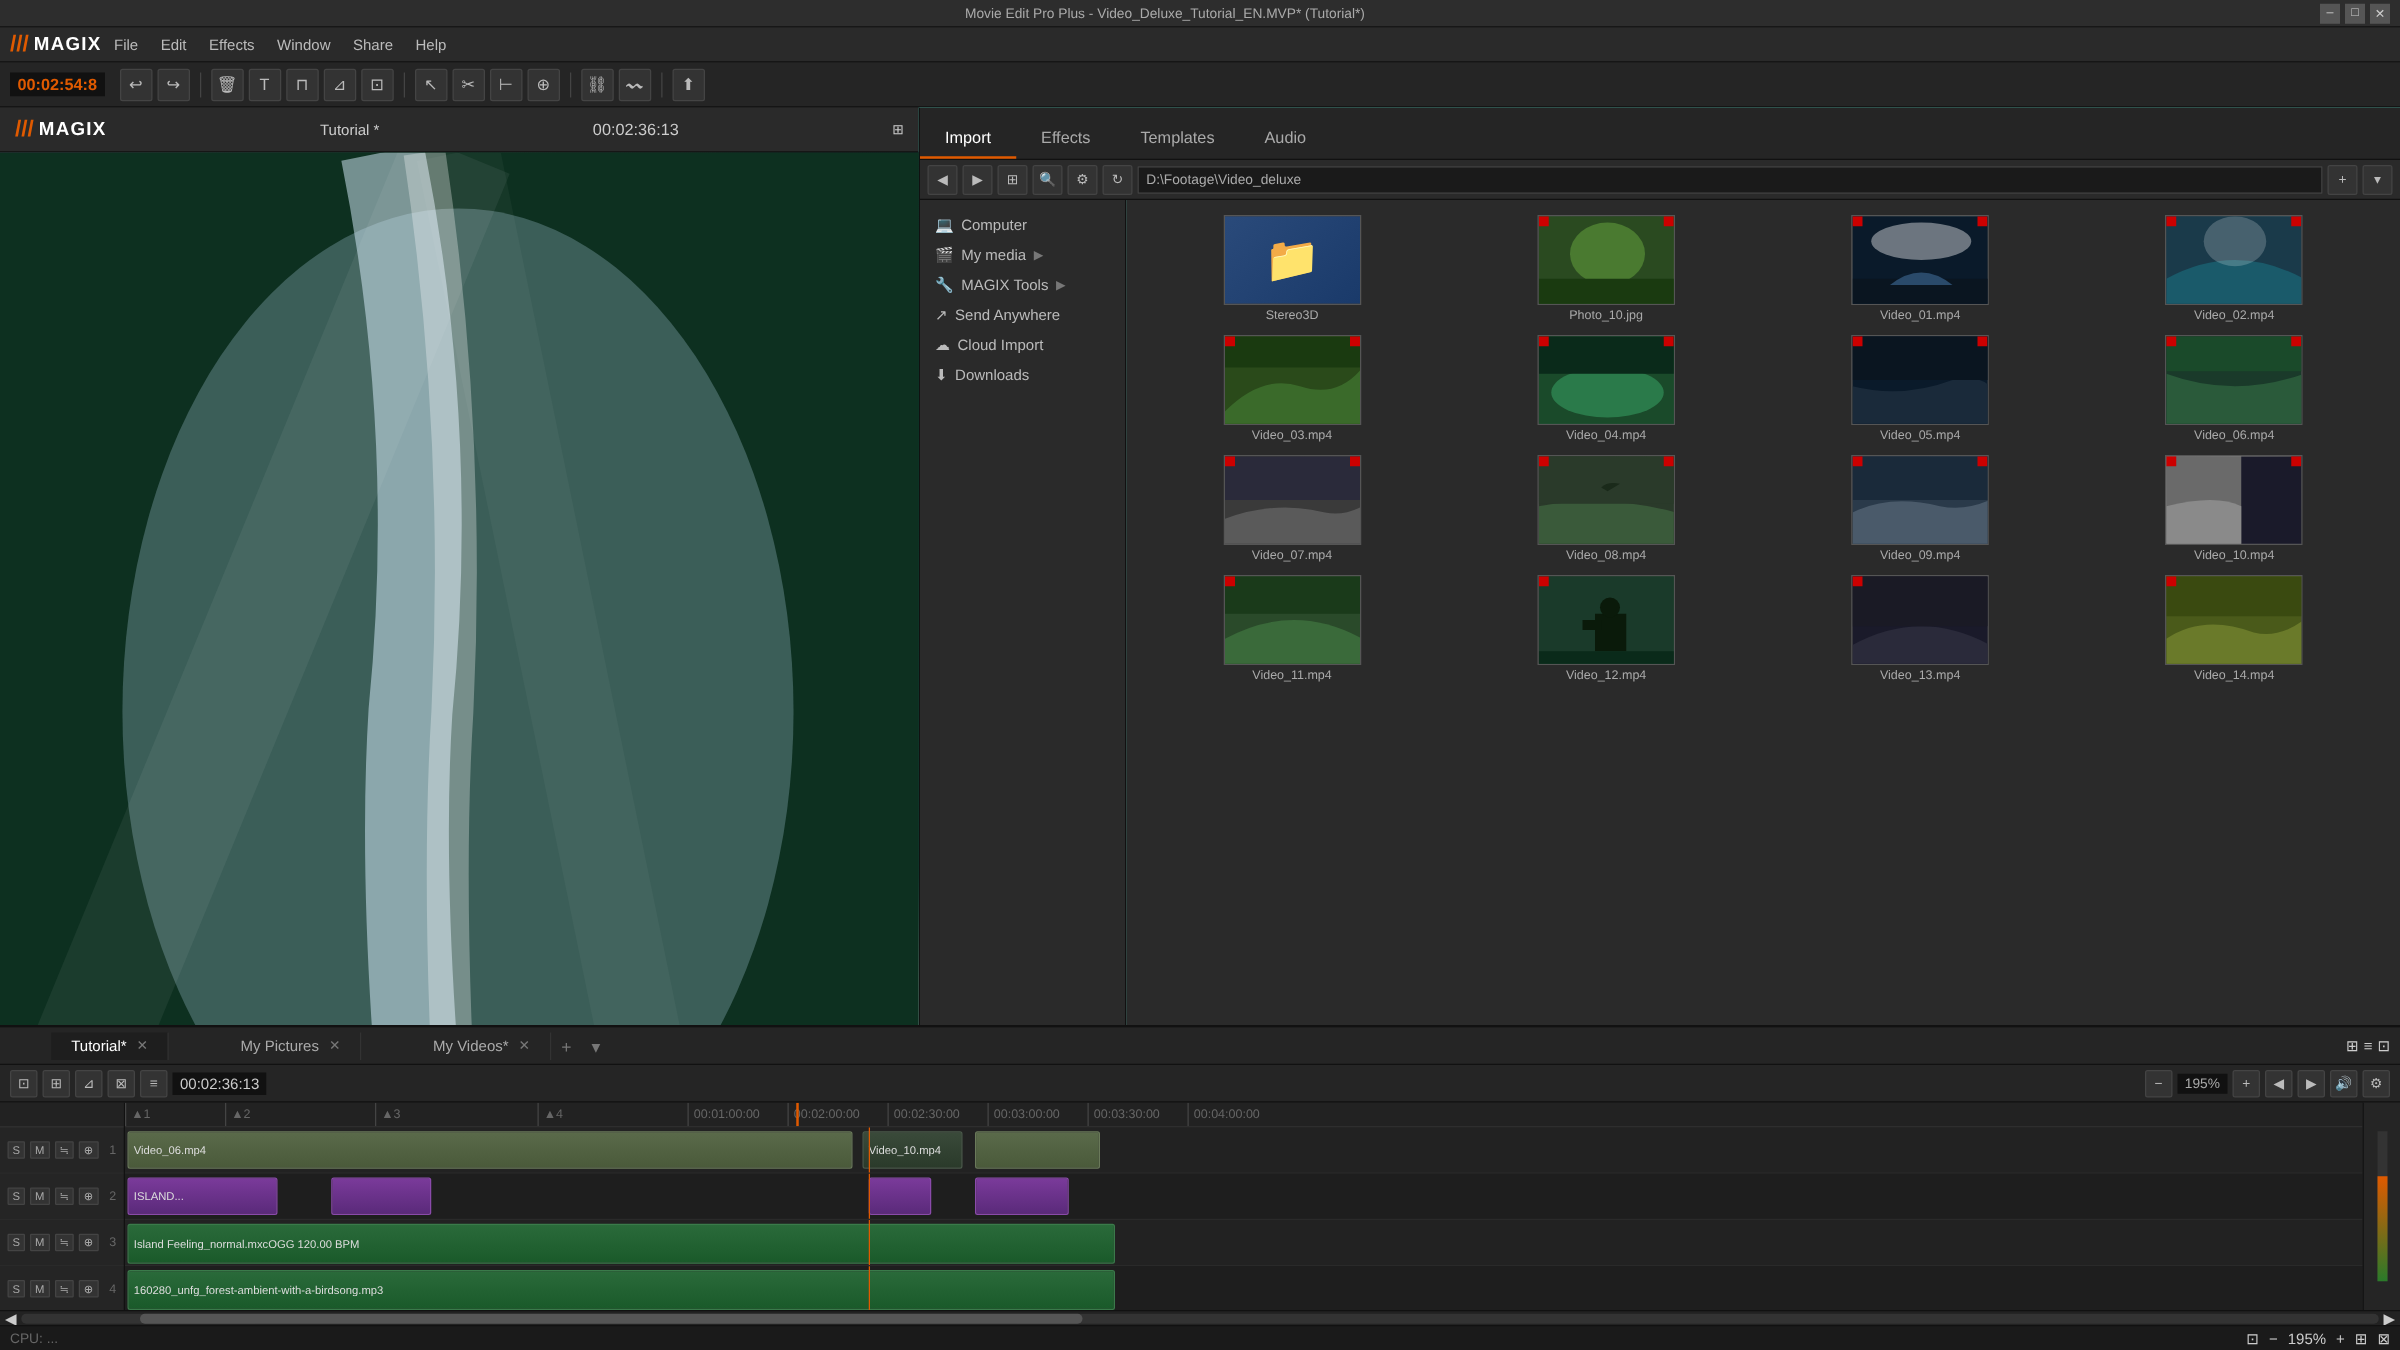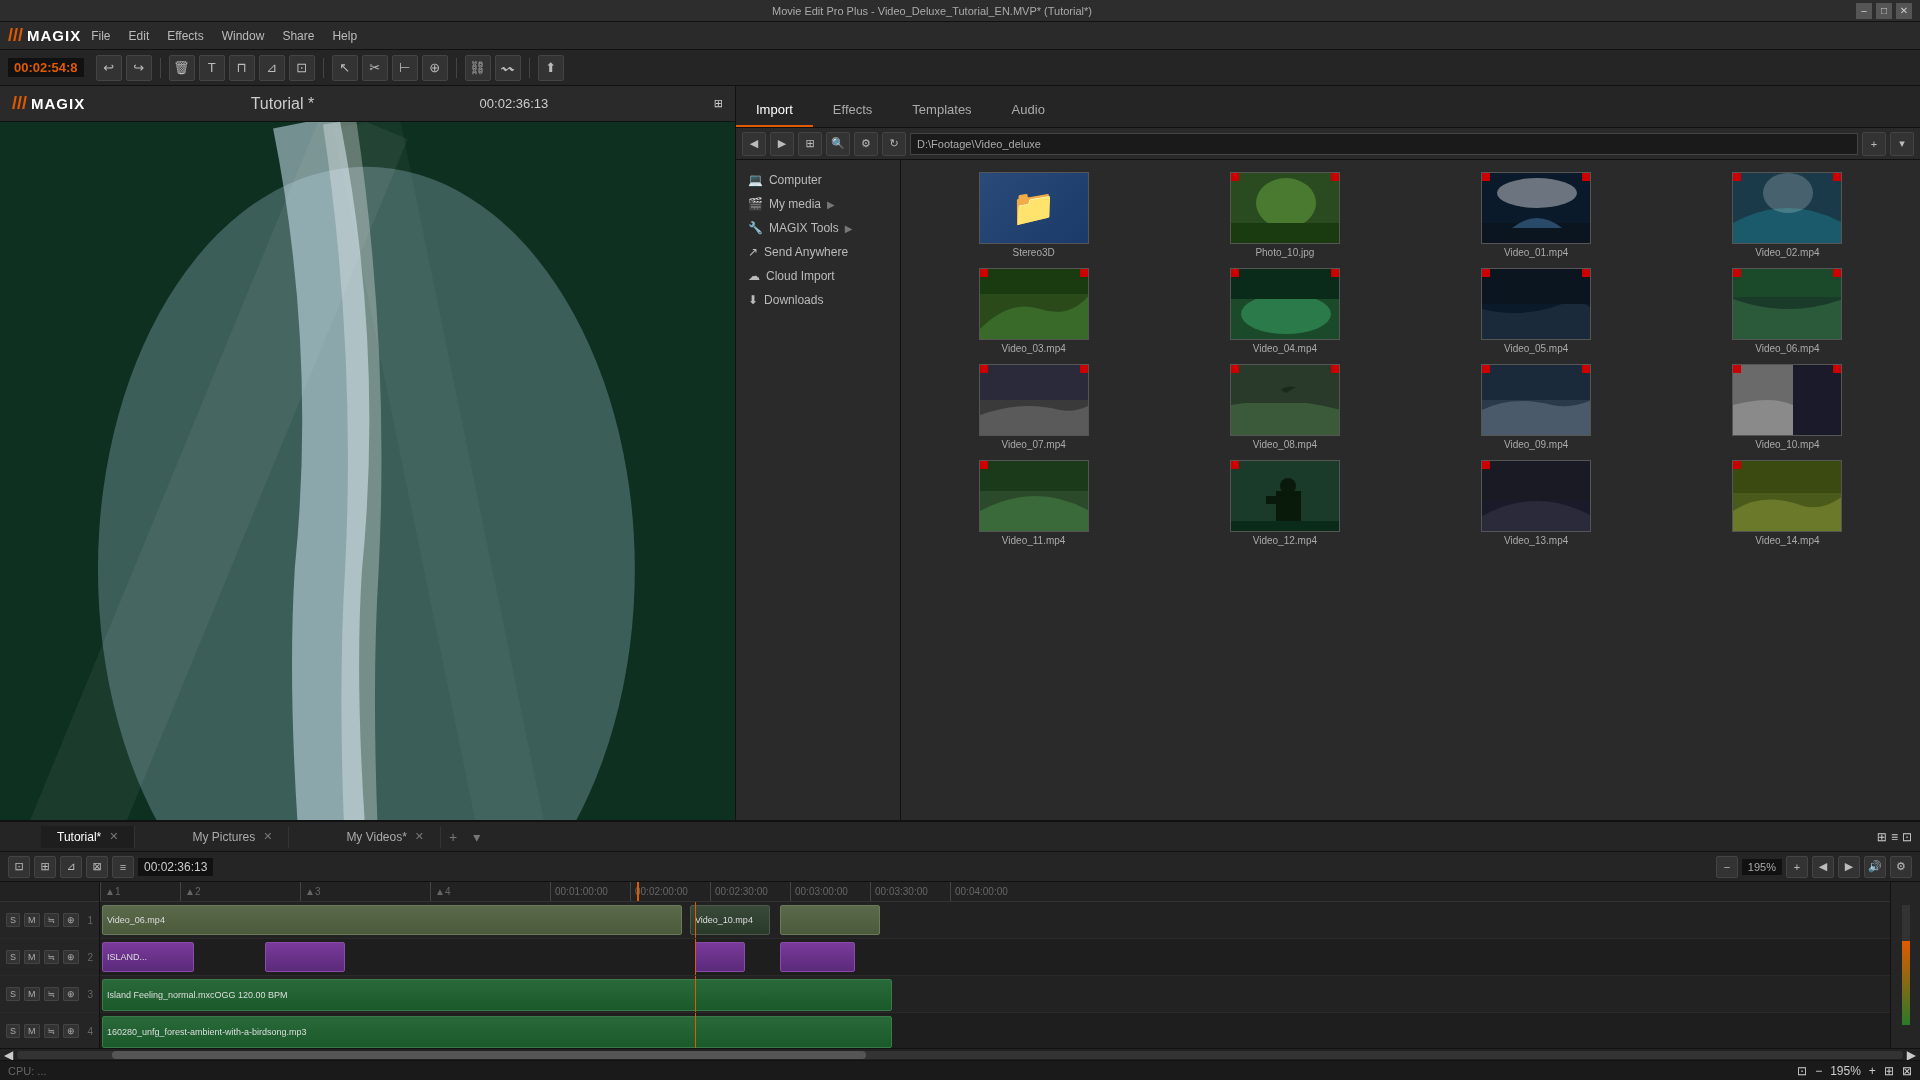--- a/index.html
+++ b/index.html
@@ -35,21 +35,21 @@
 
     
     #preview-panel { width: 735px; display: flex; flex-direction: column; background: #1a1a1a; flex-shrink: 0; }
 
     
     #preview-header {
       height: 36px; background: #2a2a2a; display: flex; align-items: center;
       padding: 0 12px; border-bottom: 1px solid #111; justify-content: space-between;
     }
     #preview-header .header-left { display: flex; align-items: center; gap: 8px; }
-    #preview-header .tab-name { color: #ccc; font-size: 16px; }
+    #preview-header .tab-name { color: #ccc; font-size: 12px; }
     #preview-header .time-right { color: #ccc; font-size: 13px; }
 
     
     #video-preview { flex: 1; background: #0a0a0a; position: relative; overflow: hidden; }
     #video-preview .waterfall-scene {
       width: 100%; height: 100%;
       background: linear-gradient(135deg, #1a3a4a 0%, #0d4a3a 20%, #0a3530 40%, #0c4a4a 60%, #1a5560 80%, #e8f0f8 85%, #c0d8f0 90%, #a0c0e0 100%);
       position: relative;
     }
     #video-preview .waterfall-overlay {
@@ -709,21 +709,21 @@
         <div class="track-clip clip-video-dark" style="left:590px;width:80px;">
           <span class="clip-label">Video_10.mp4</span>
         </div>
         <div class="track-clip clip-video" style="left:680px;width:100px;">
           <span class="clip-label"></span>
         </div>
         <div class="playhead-line" style="left:595px;"></div>
       </div>
 
       <div class="track-row" style="background:#1e1e1e;">
-        <div class="track-clip clip-purple" style="left:2px;width:92px;">
+        <div class="track-clip clip-purple" style="left:2px;width:120px;">
           <span class="clip-label">ISLAND...</span>
         </div>
         <div class="track-clip clip-purple" style="left:165px;width:80px;">
           <span class="clip-label"></span>
         </div>
         <div class="track-clip clip-purple" style="left:595px;width:50px;">
           <span class="clip-label"></span>
         </div>
         <div class="track-clip clip-purple" style="left:680px;width:75px;">
           <span class="clip-label"></span>

